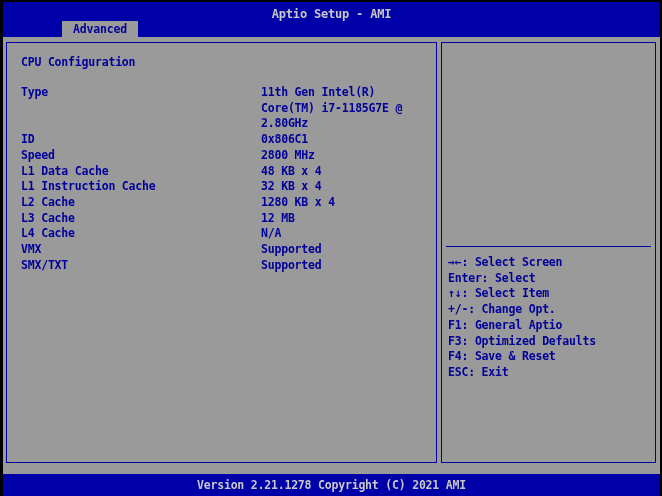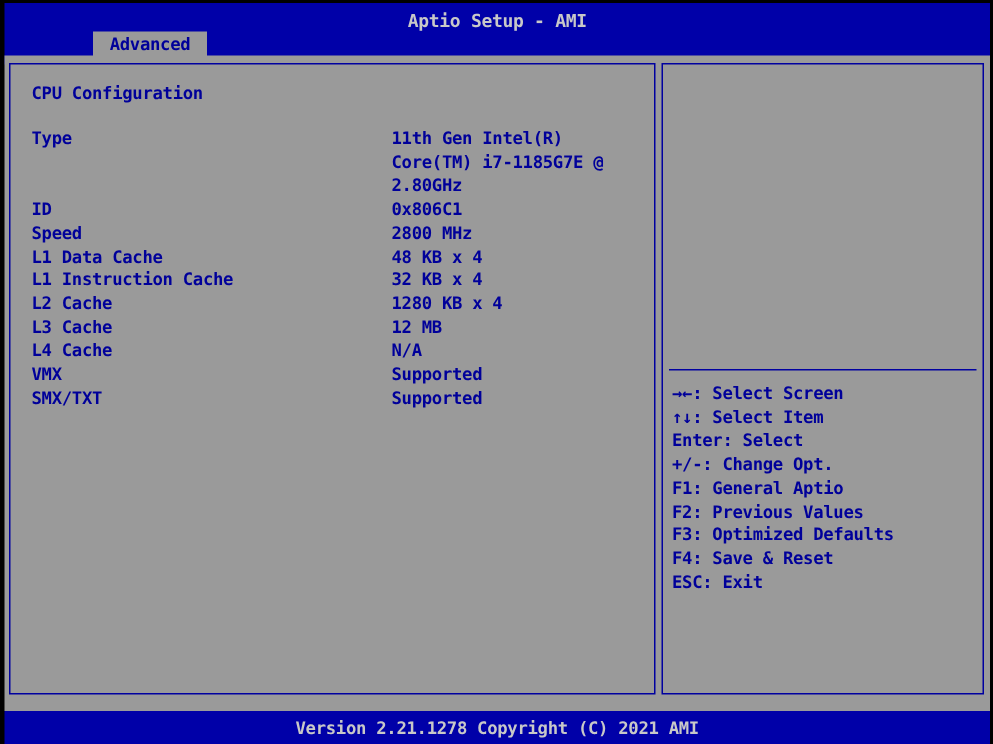--- a/index.html
+++ b/index.html
@@ -139,29 +139,28 @@
         </div>
       </div>
   </div>
 
   <div class="panel right-panel">
     <div class="help-divider"></div>
     <div class="help-list">
 
         <div class="help-line">→←: Select Screen</div>
 
+        <div class="help-line">Enter: Select</div>
+
         <div class="help-line">↑↓: Select Item</div>
-
-        <div class="help-line">Enter: Select</div>
 
         <div class="help-line">+/-: Change Opt.</div>
 
         <div class="help-line">F1: General Aptio</div>
 
-        <div class="help-line">F2: Previous Values</div>
 
         <div class="help-line">F3: Optimized Defaults</div>
 
         <div class="help-line">F4: Save &amp; Reset</div>
 
         <div class="help-line">ESC: Exit</div>
       </div>
   </div>
 
 </div>

